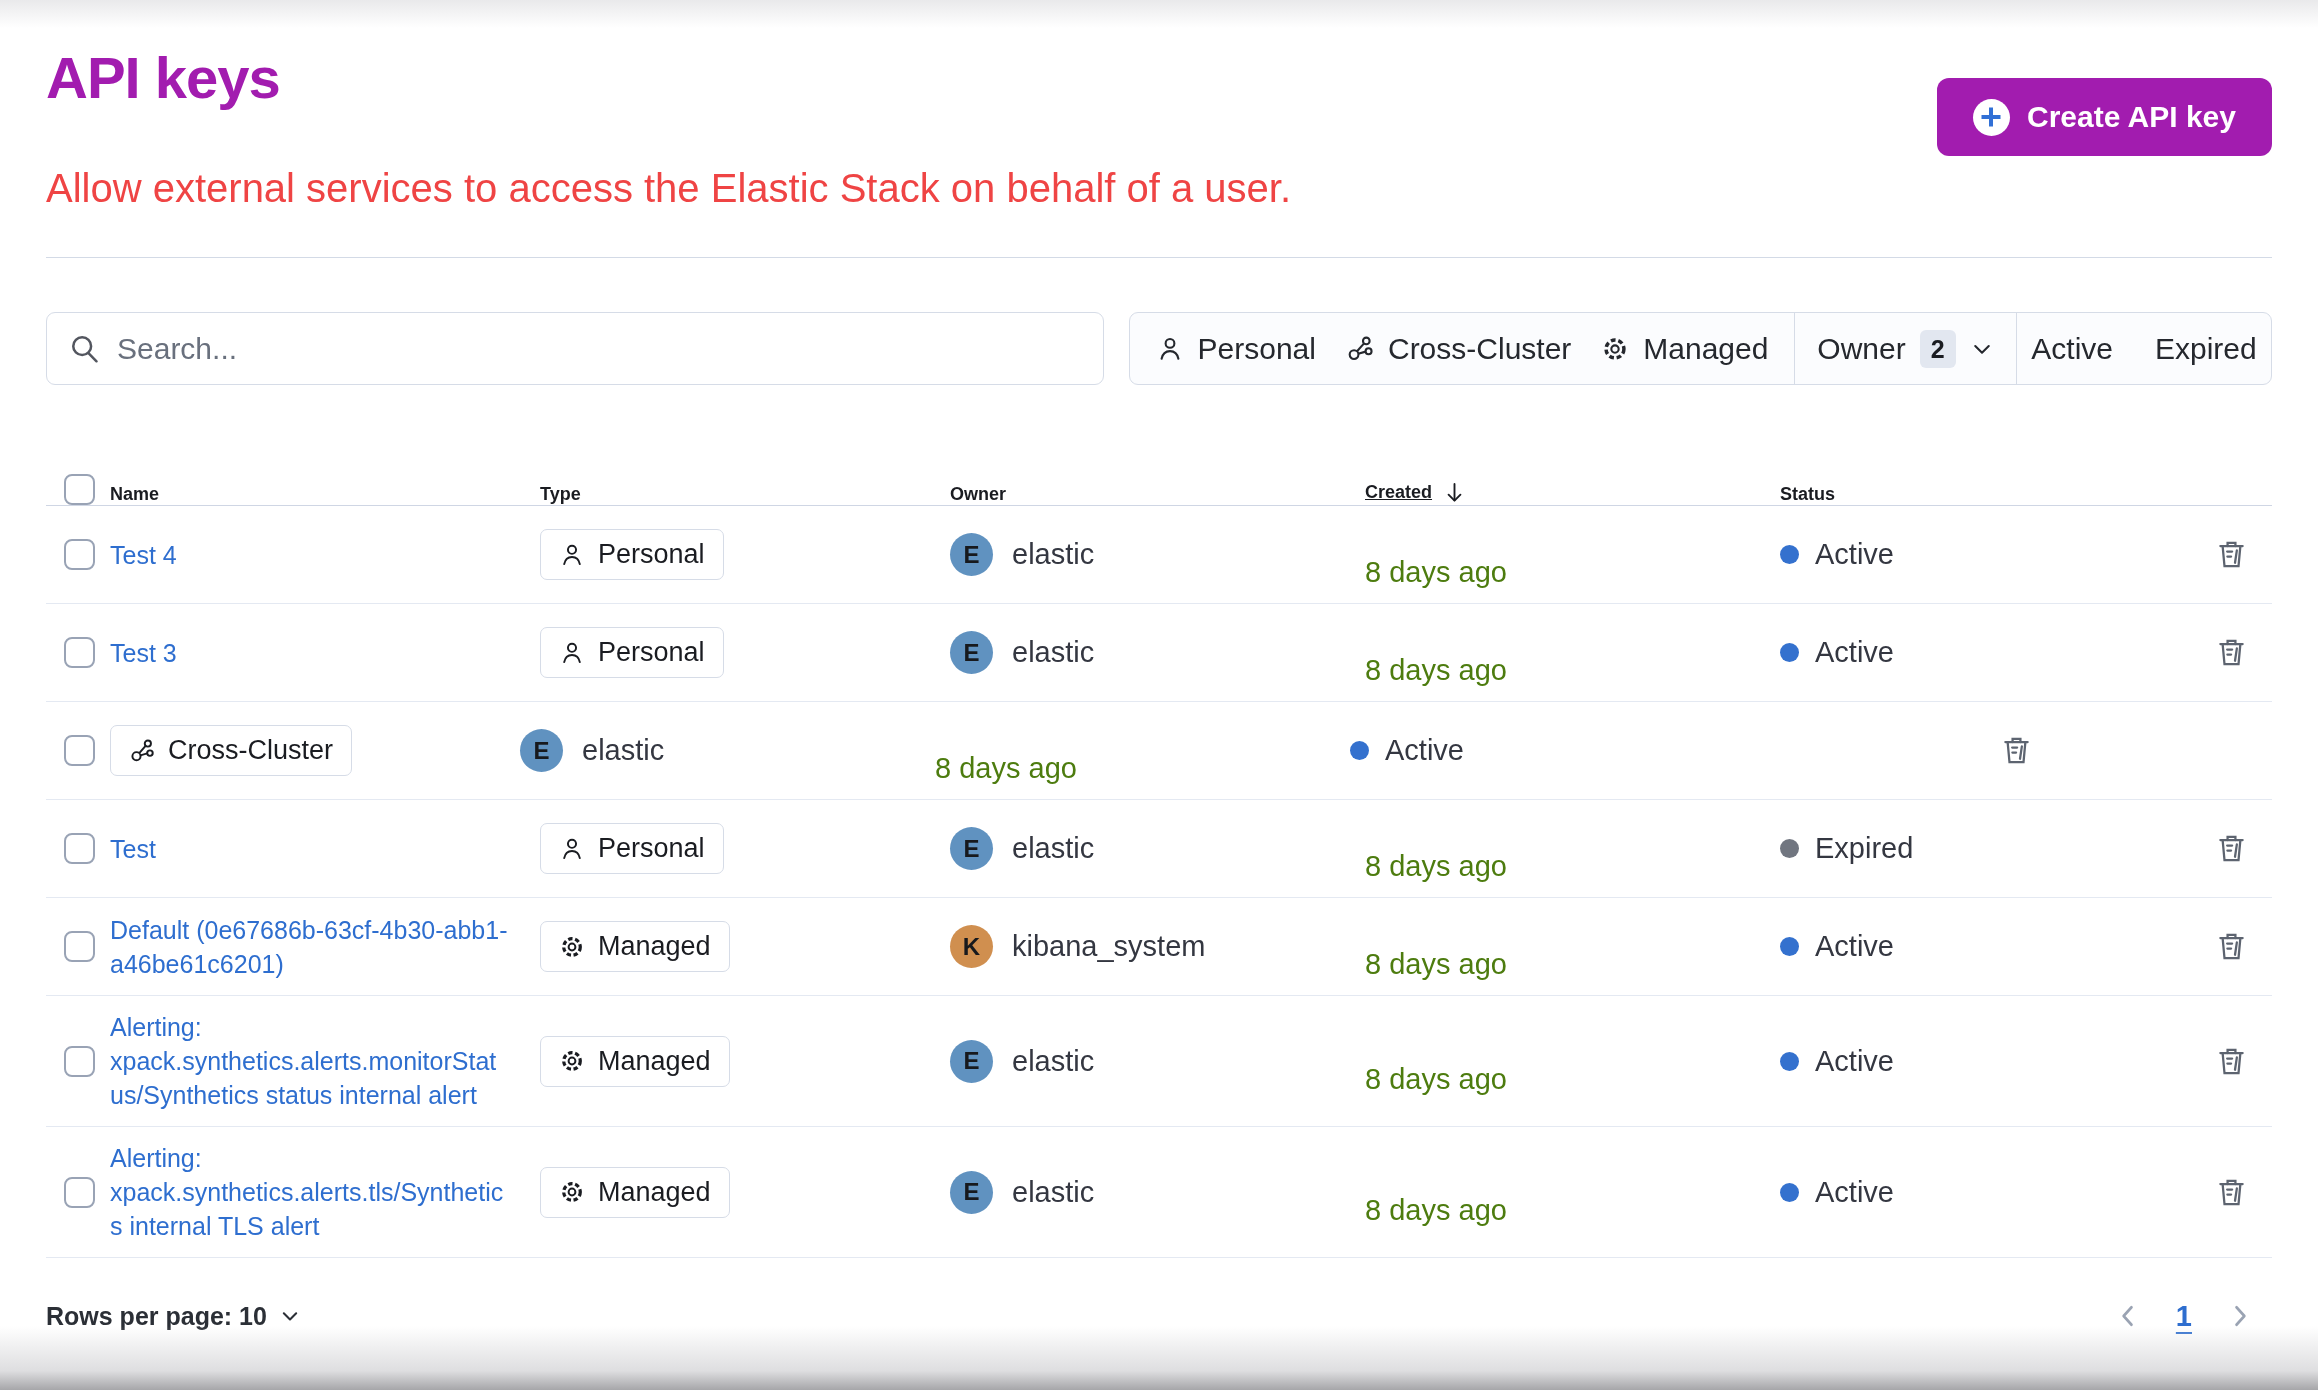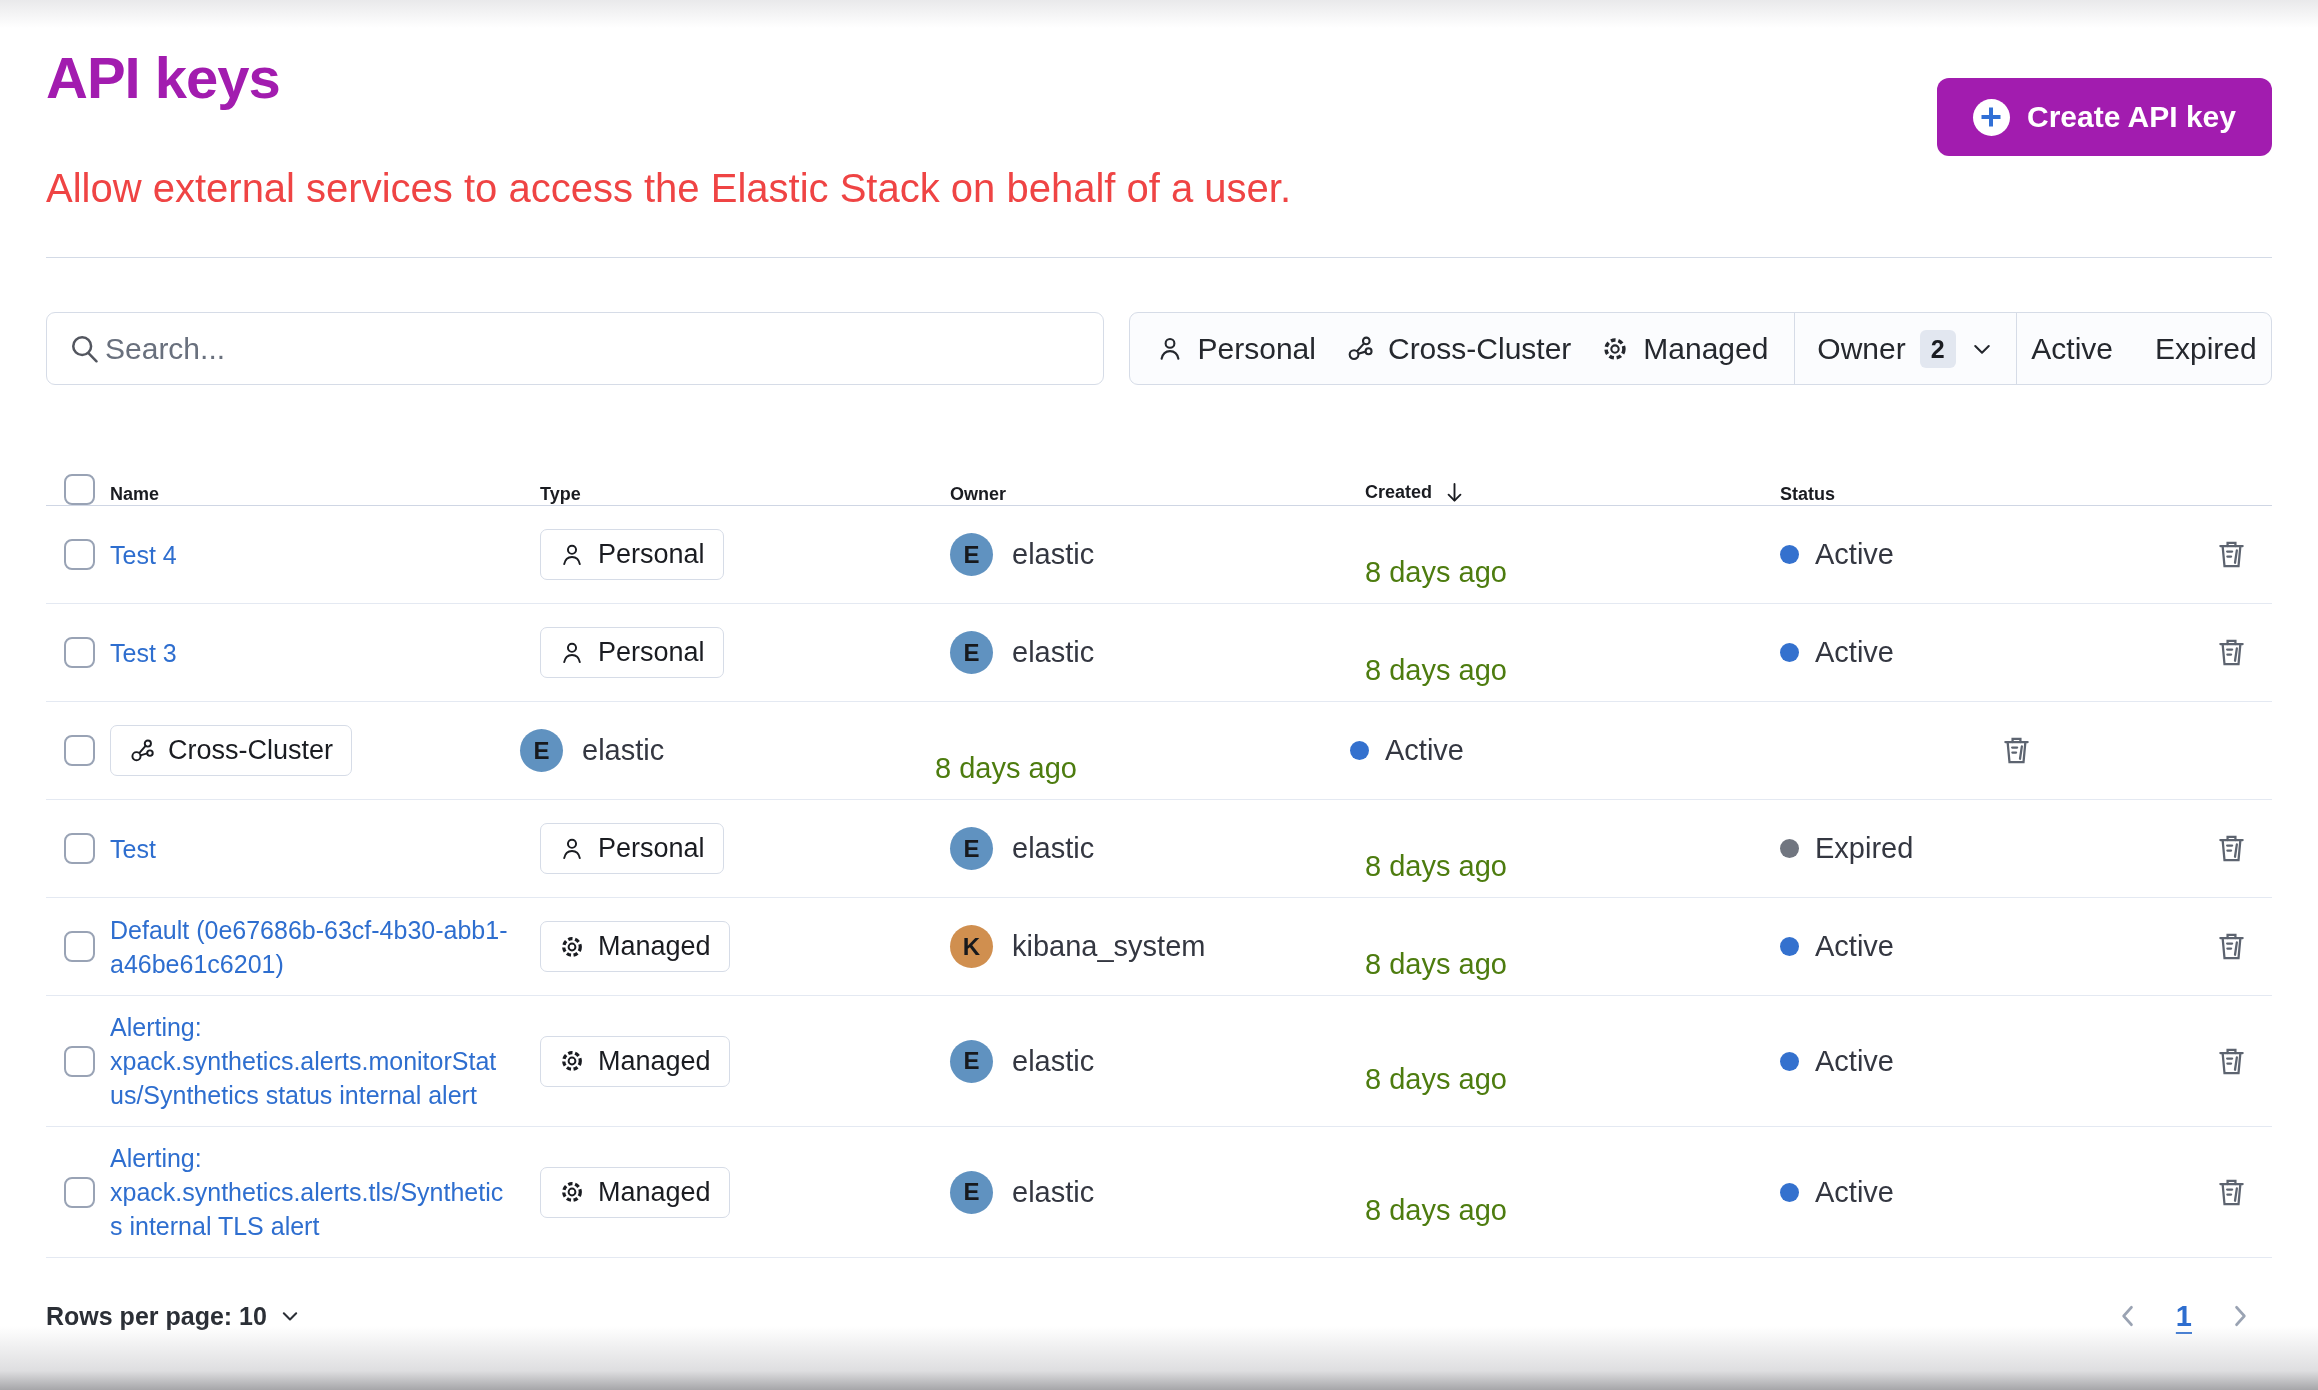--- a/index.html
+++ b/index.html
@@ -47,21 +47,21 @@
   .plus-circle::after  { width: 4px; height: 19px; transform: translate(-50%,-50%); }
 
   .subtitle { margin-top: 40px; font-size: 40px; color: #ef4444; }
   .divider { height: 1px; background: #D3DAE6; margin-top: 46px; }
 
   
   .toolbar { display: flex; margin-top: 54px; gap: 25px; height: 73px; }
   .search-box {
     flex: 0 0 1058px; height: 73px;
     border: 1px solid #D6DCE7; border-radius: 9px; background: #fff;
-    display: flex; align-items: center; padding: 0 22px; gap: 5px;
+    display: flex; align-items: center; padding: 0 22px; gap: 17px;
   }
   .search-box input {
     flex: 1; border: none; outline: none; background: transparent;
     font-family: "Liberation Sans", sans-serif; font-size: 30px; color: #343741;
   }
   .search-box input::placeholder { color: #69707D; }
 
   .filter-group {
     flex: 1; border: 1px solid #D6DCE7; border-radius: 9px;
     background: #FBFCFE; display: flex; align-items: stretch; overflow: hidden;
@@ -92,21 +92,21 @@
   .col-type    { flex: 0 0 410px; }
   .col-owner   { flex: 0 0 415px; }
   .col-created { flex: 0 0 415px; }
   .col-status  { flex: 0 0 410px; }
   .col-actions { flex: 1; display: flex; justify-content: center; }
   .checkbox {
     width: 31px; height: 31px; margin-left: 18px;
     border: 2px solid #99A3B5; border-radius: 8px; background: #fff;
     cursor: pointer;
   }
-  .sort-header { display: inline-flex; align-items: center; gap: 10px; cursor: pointer; }
+  .sort-header { display: inline-flex; align-items: center; gap: 10px; cursor: pointer; text-decoration: underline; }
 
   .row {
     display: flex; align-items: center;
     border-bottom: 1px solid #E4E9F2;
     padding: 14px 0; min-height: 83px;
   }
   .name-link {
     display: inline-block; width: 398px;
     font-size: 25px; line-height: 34px; font-weight: 500;
     color: #2E6ECF; text-decoration: none;

